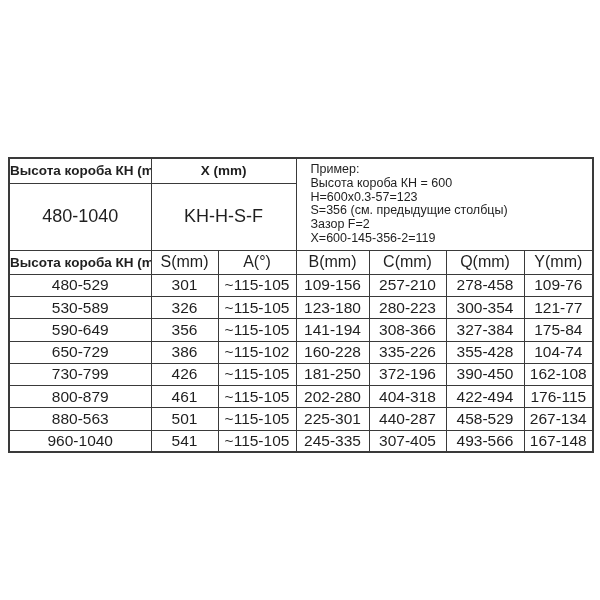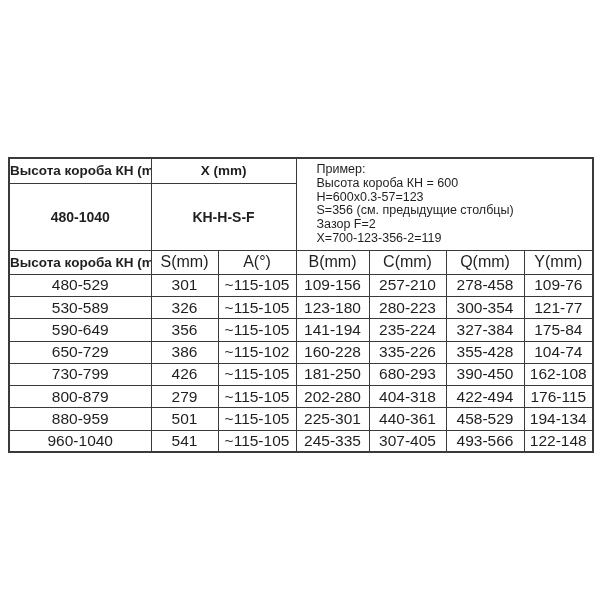--- a/index.html
+++ b/index.html
@@ -42,31 +42,31 @@
 
   .h-bold {
     font-weight: bold;
     font-size: 13.5px;
   }
   .h-reg {
     font-weight: normal;
     font-size: 16px;
   }
   .big-val {
-    font-weight: bold;
-    font-size: 14px;
+    font-weight: normal;
+    font-size: 18px;
   }
   .val {
     font-weight: normal;
     font-size: 15.5px;
   }
   td.example-cell {
     text-align: left;
     vertical-align: middle;
-    padding: 4px 4px 4px 20px;
+    padding: 4px 4px 4px 14px;
     white-space: normal;
   }
   .example-cell .ex-line {
     font-size: 12.5px;
     line-height: 13.8px;
     white-space: nowrap;
   }
 </style>
 </head>
 <body>
@@ -86,21 +86,21 @@
     <tbody>
         <tr class="top-header-row">
       <td class="h-bold">Высота короба КН (mm)</td>
       <td class="h-bold" colspan="2">X (mm)</td>
       <td class="example-cell" colspan="4" rowspan="2">
         <div class="ex-line">Пример:</div>
         <div class="ex-line">Высота короба КН = 600</div>
         <div class="ex-line">H=600x0.3-57=123</div>
         <div class="ex-line">S=356 (см. предыдущие столбцы)</div>
         <div class="ex-line">Зазор F=2</div>
-        <div class="ex-line">X=700-123-356-2=119</div>
+        <div class="ex-line">X=600-145-356-2=119</div>
       </td>
     </tr>
     <tr class="top-value-row">
       <td class="big-val">480-1040</td>
       <td class="big-val" colspan="2">KH-H-S-F</td>
     </tr>
 
     <tr class="col-header-row">
       <th class="h-bold">Высота короба КН (mm)</th>
       <th class="h-reg">S(mm)</th>
@@ -127,64 +127,64 @@
       <td class="val">123-180</td>
       <td class="val">280-223</td>
       <td class="val">300-354</td>
       <td class="val">121-77</td>
     </tr>
     <tr class="data-row">
       <td class="val">590-649</td>
       <td class="val">356</td>
       <td class="val">~115-105</td>
       <td class="val">141-194</td>
-      <td class="val">235-224</td>
+      <td class="val">308-366</td>
       <td class="val">327-384</td>
       <td class="val">175-84</td>
     </tr>
     <tr class="data-row">
       <td class="val">650-729</td>
       <td class="val">386</td>
       <td class="val">~115-102</td>
       <td class="val">160-228</td>
       <td class="val">335-226</td>
       <td class="val">355-428</td>
       <td class="val">104-74</td>
     </tr>
     <tr class="data-row">
       <td class="val">730-799</td>
       <td class="val">426</td>
       <td class="val">~115-105</td>
       <td class="val">181-250</td>
-      <td class="val">680-293</td>
+      <td class="val">372-196</td>
       <td class="val">390-450</td>
       <td class="val">162-108</td>
     </tr>
     <tr class="data-row">
       <td class="val">800-879</td>
-      <td class="val">279</td>
+      <td class="val">461</td>
       <td class="val">~115-105</td>
       <td class="val">202-280</td>
       <td class="val">404-318</td>
       <td class="val">422-494</td>
       <td class="val">176-115</td>
     </tr>
     <tr class="data-row">
-      <td class="val">880-959</td>
+      <td class="val">880-563</td>
       <td class="val">501</td>
       <td class="val">~115-105</td>
       <td class="val">225-301</td>
-      <td class="val">440-361</td>
+      <td class="val">440-287</td>
       <td class="val">458-529</td>
-      <td class="val">194-134</td>
+      <td class="val">267-134</td>
     </tr>
     <tr class="data-row">
       <td class="val">960-1040</td>
       <td class="val">541</td>
       <td class="val">~115-105</td>
       <td class="val">245-335</td>
       <td class="val">307-405</td>
       <td class="val">493-566</td>
-      <td class="val">122-148</td>
+      <td class="val">167-148</td>
     </tr>
   </tbody>
     </table>
 </div>
 
 </body></html>

